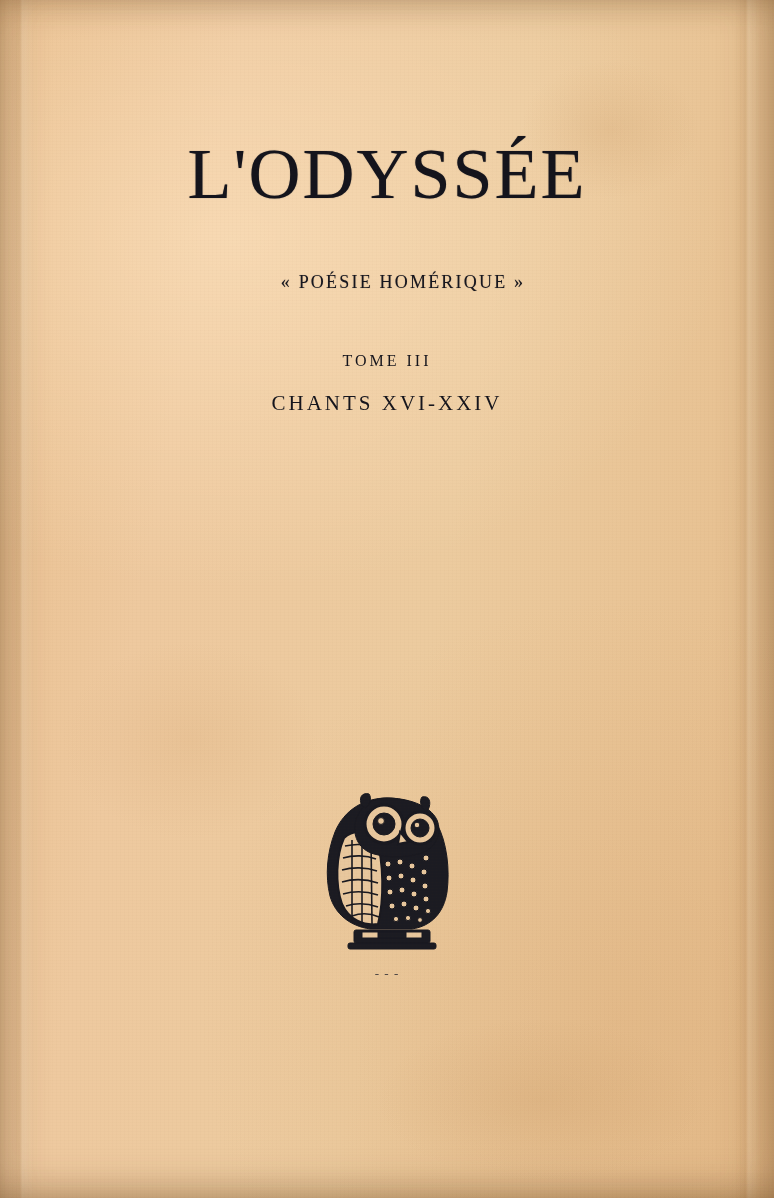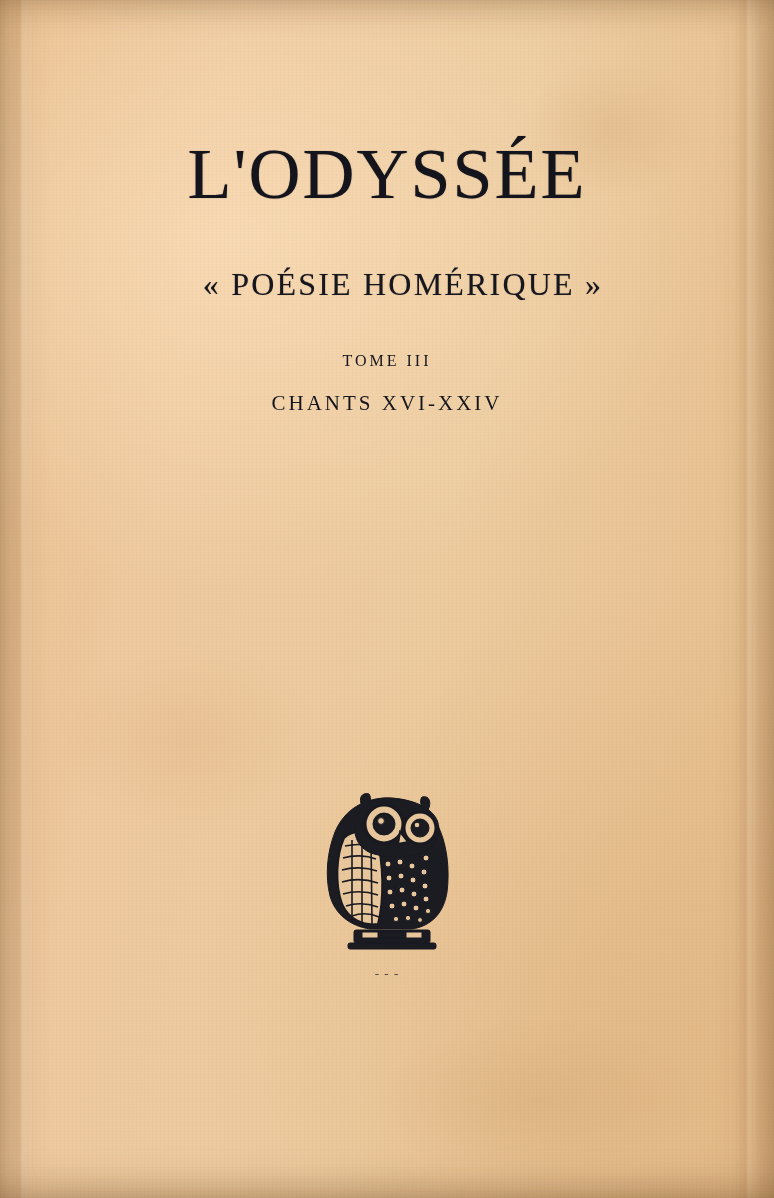--- a/index.html
+++ b/index.html
@@ -65,24 +65,24 @@
     right: 0;
     font-size: 72px;
     letter-spacing: 2px;
     font-weight: 400;
     line-height: 1;
     color: #14141c;
     text-shadow: 0 0 1px rgba(20,20,28,0.55);
   }
   .subtitle {
     position: absolute;
-    top: 266px;
-    left: 0;
-    right: 0;
-    font-size: 32px;
+    top: 272px;
+    left: 0;
+    right: 0;
+    font-size: 18px;
     letter-spacing: 2.2px;
     color: #16161e;
     text-shadow: 0 0 1px rgba(20,20,28,0.35);
     padding-left: 32px;
   }
   .tome {
     position: absolute;
     top: 352px;
     left: 0;
     right: 0;

